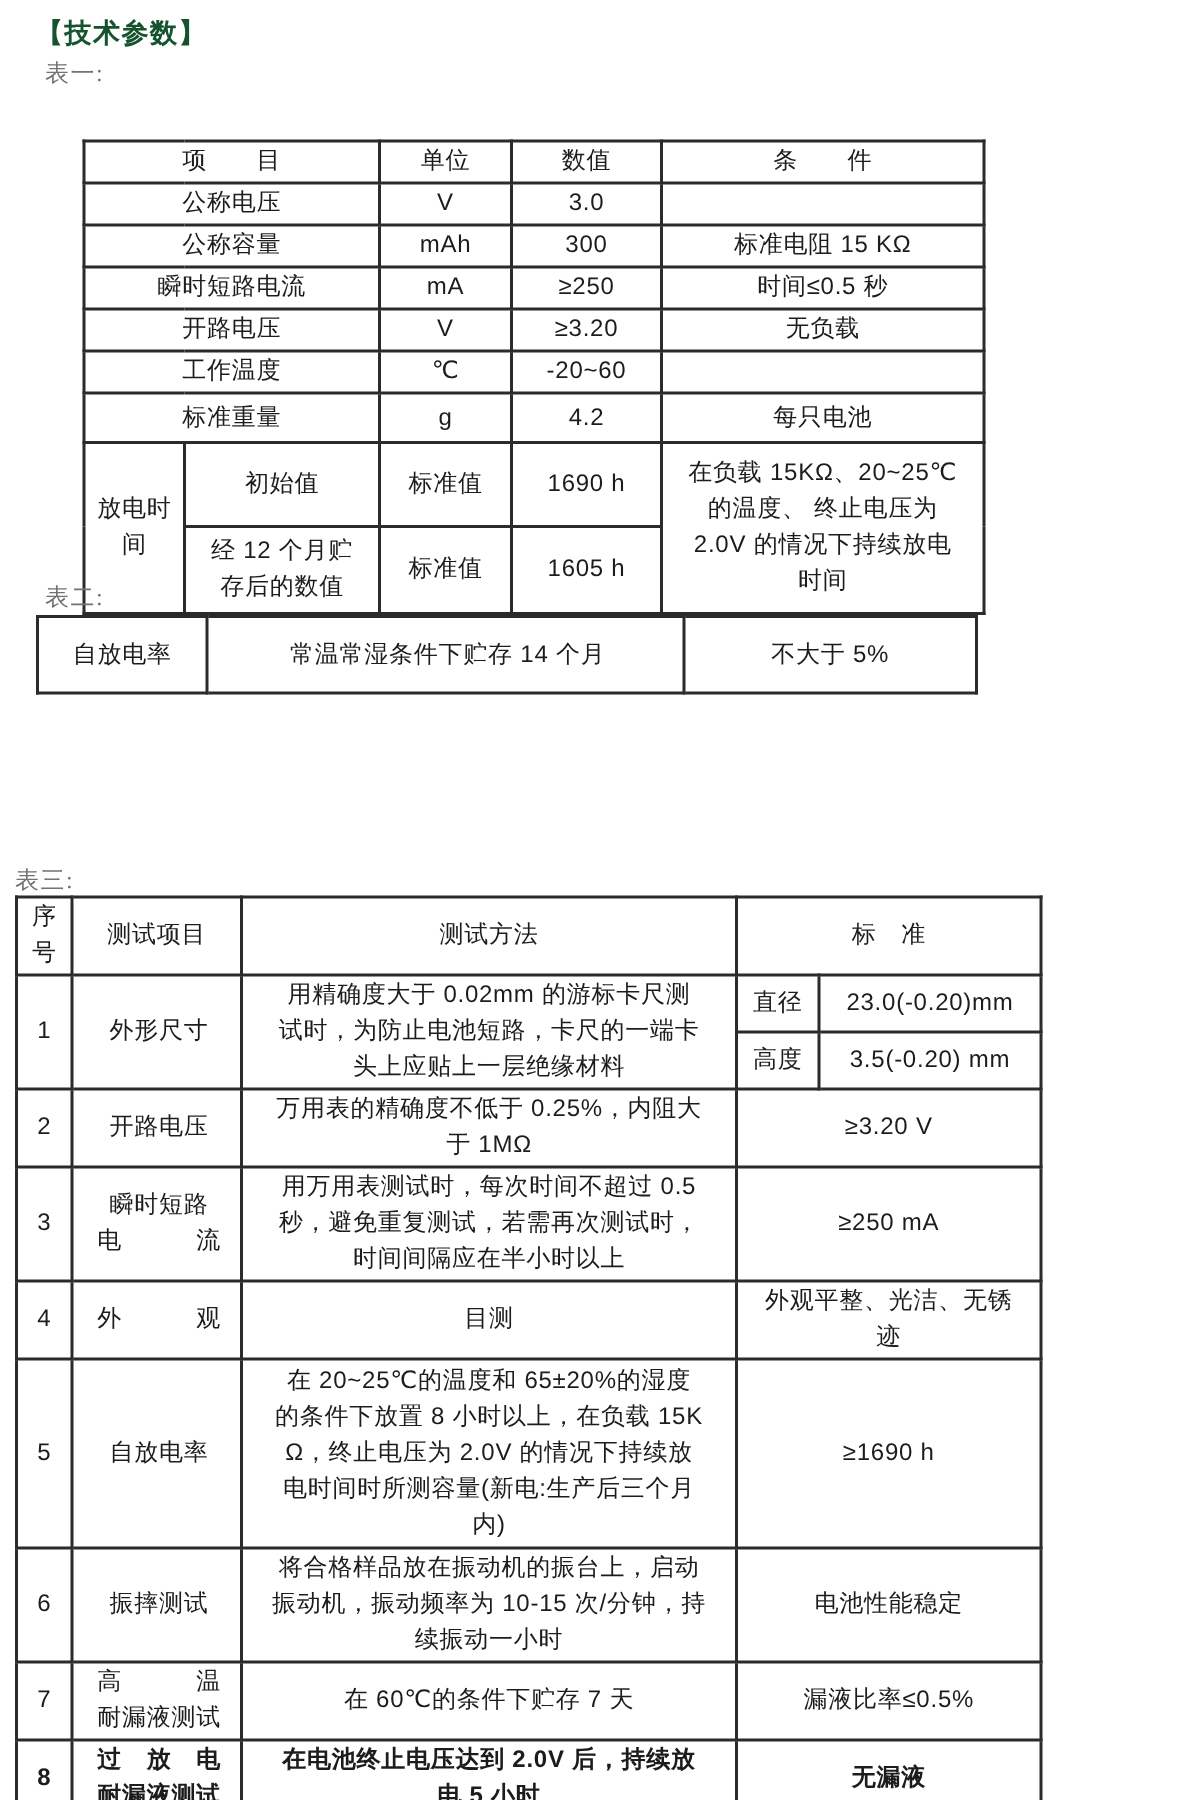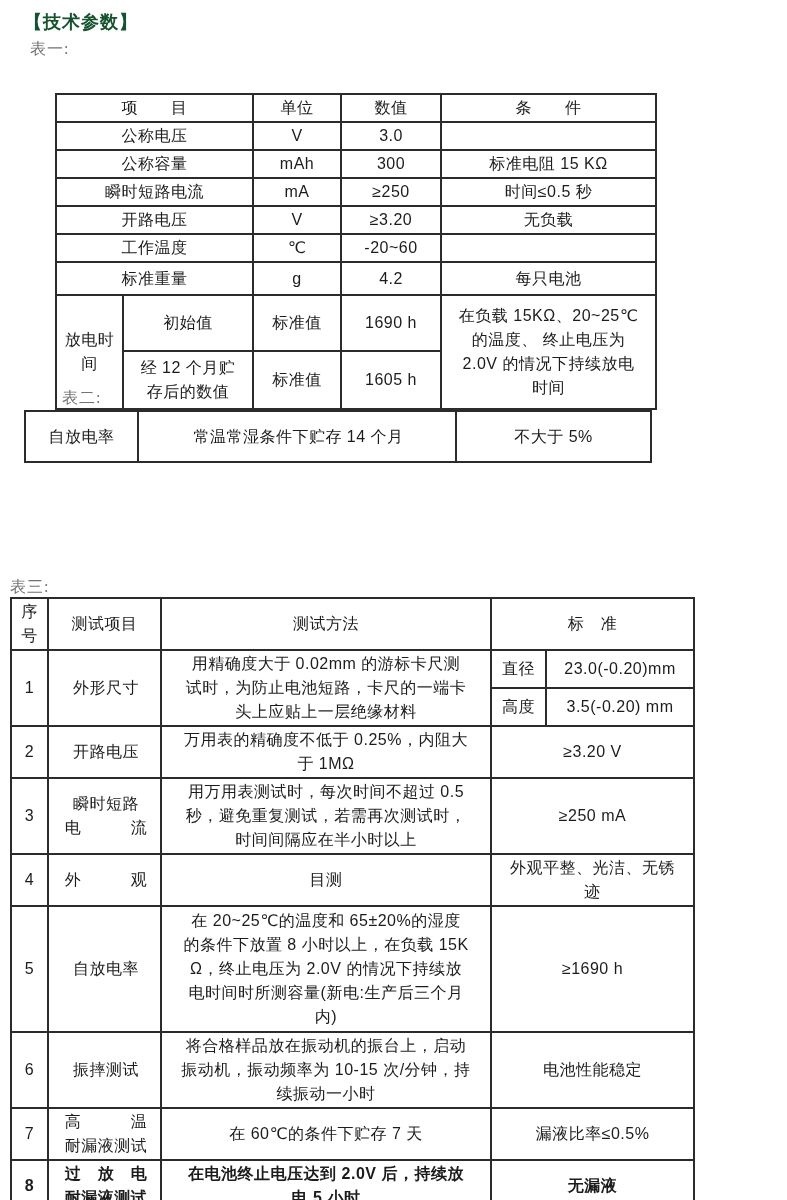--- a/index.html
+++ b/index.html
@@ -7,21 +7,21 @@
     width:787px;height:1200px;background:#ffffff;position:relative;
     font-family:"Liberation Sans","DejaVu Sans",sans-serif;
     color:#1a1a1a;
   }
   .page-title{
     position:absolute;left:24px;top:10px;
     font-size:18px;font-weight:bold;color:#14532d;letter-spacing:1px;
   }
   .tbl-label{position:absolute;font-size:16px;color:#737373;letter-spacing:1px;font-family:Liberation Serif, serif;}
   #lbl1{left:30px;top:39px;}
-  #lbl2{left:30px;top:388px;margin-left:32px;}
+  #lbl2{left:30px;top:388px;}
   #lbl3{left:10px;top:577px;}
   table{
     position:absolute;border-collapse:collapse;table-layout:fixed;
     font-size:16px;color:#1c1c1c;
   }
   td{
     border:2px solid #2b2b2b;
     padding:1px 5px;
     vertical-align:middle;
     line-height:24px;

